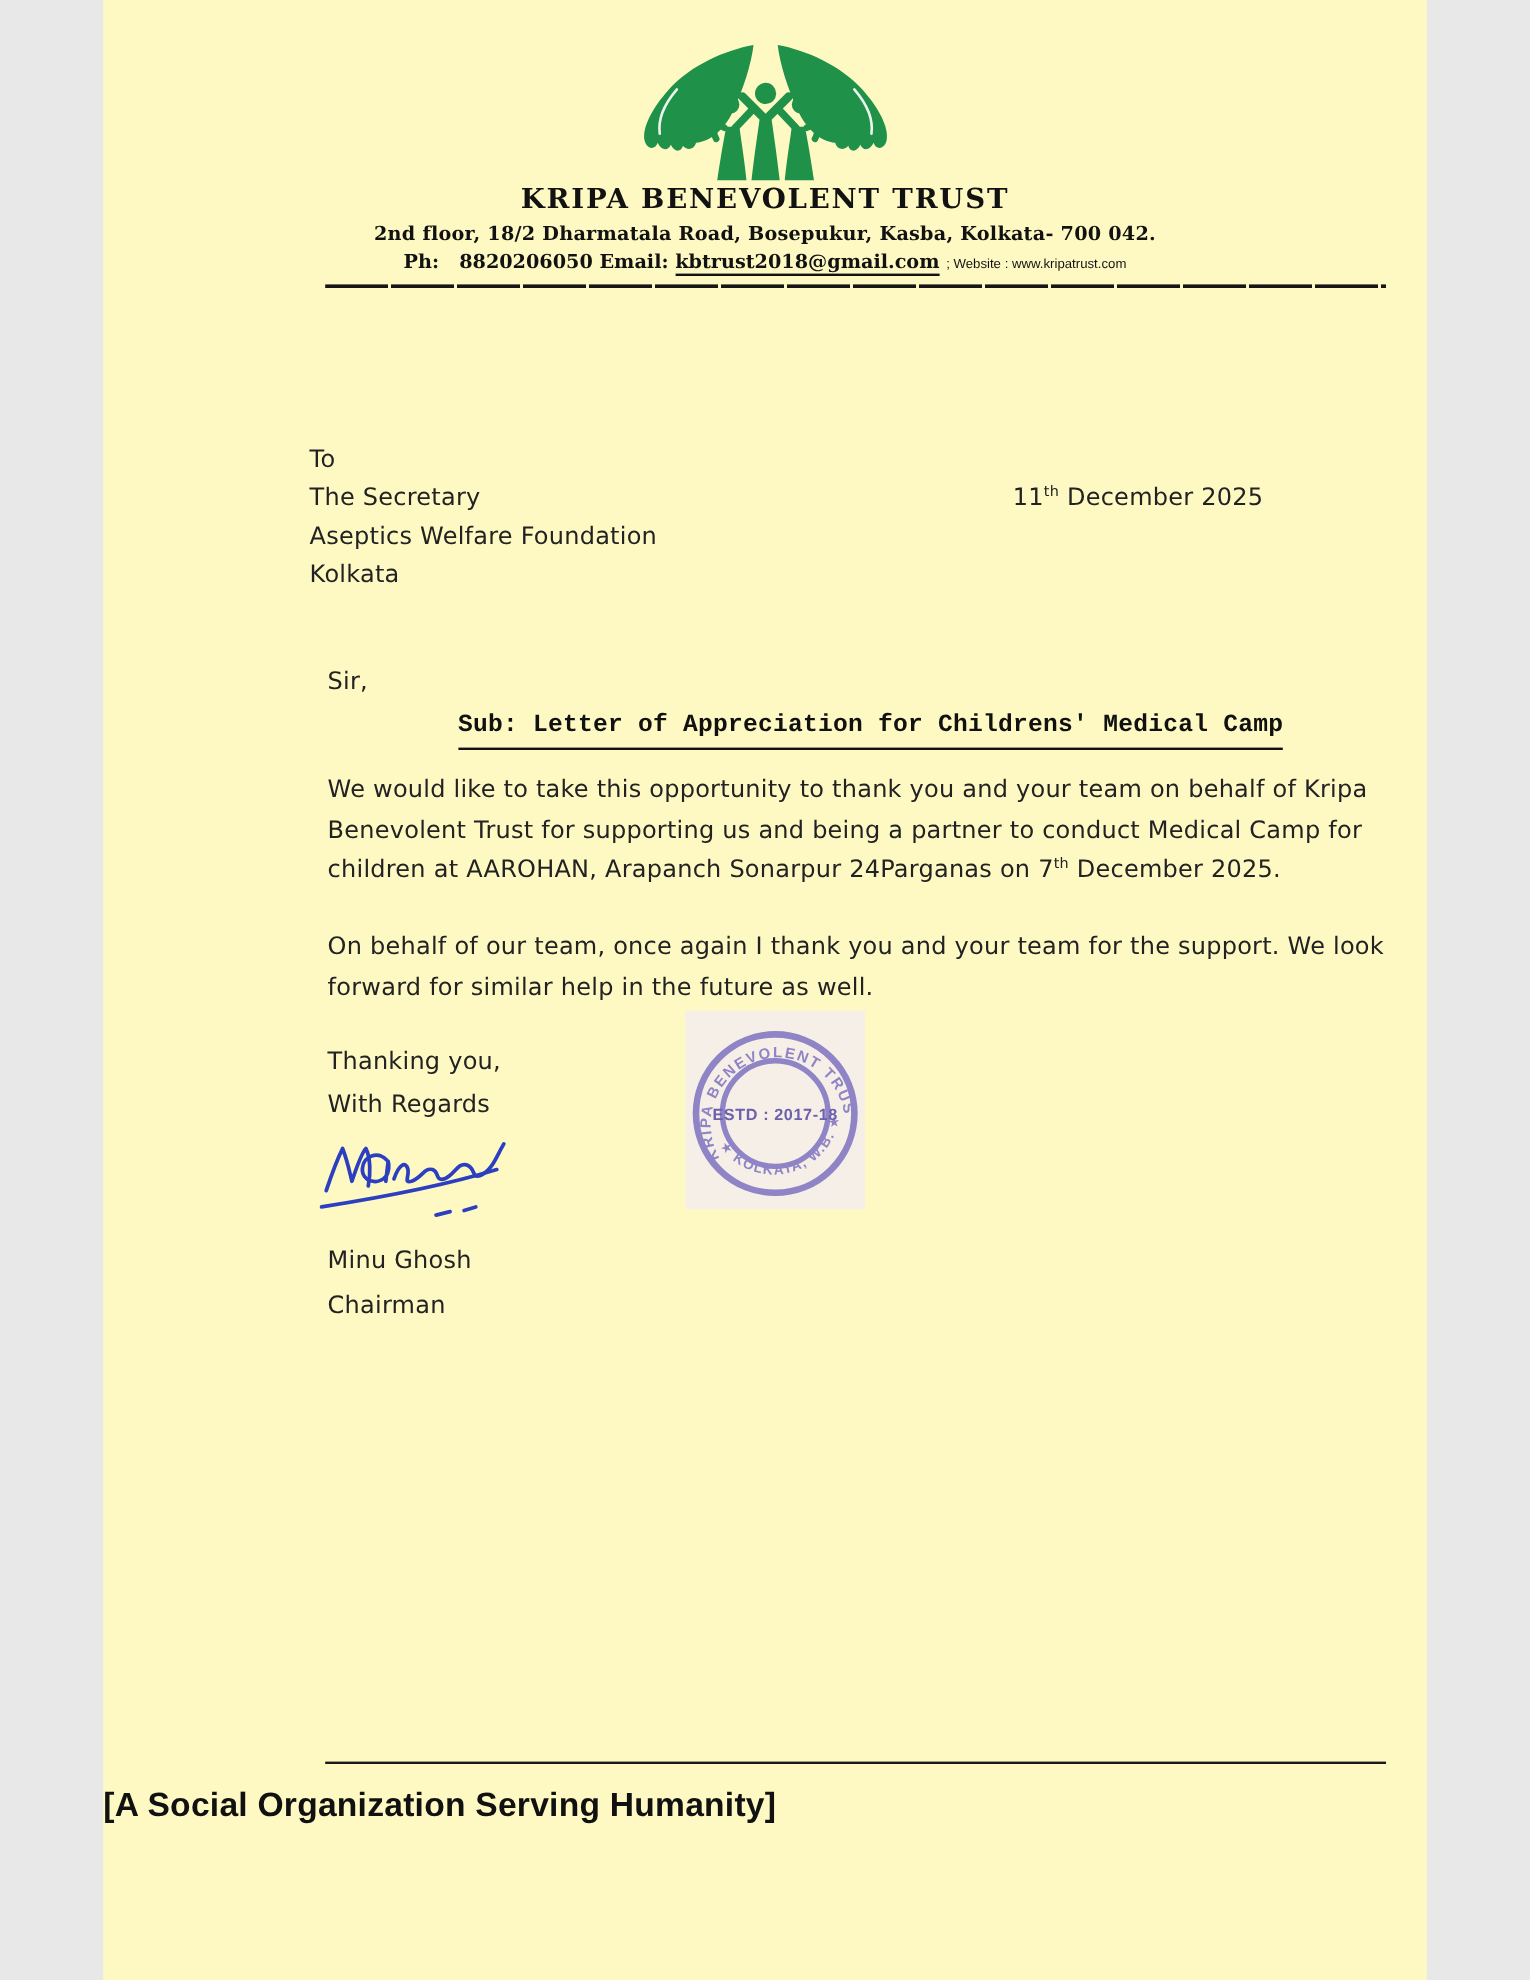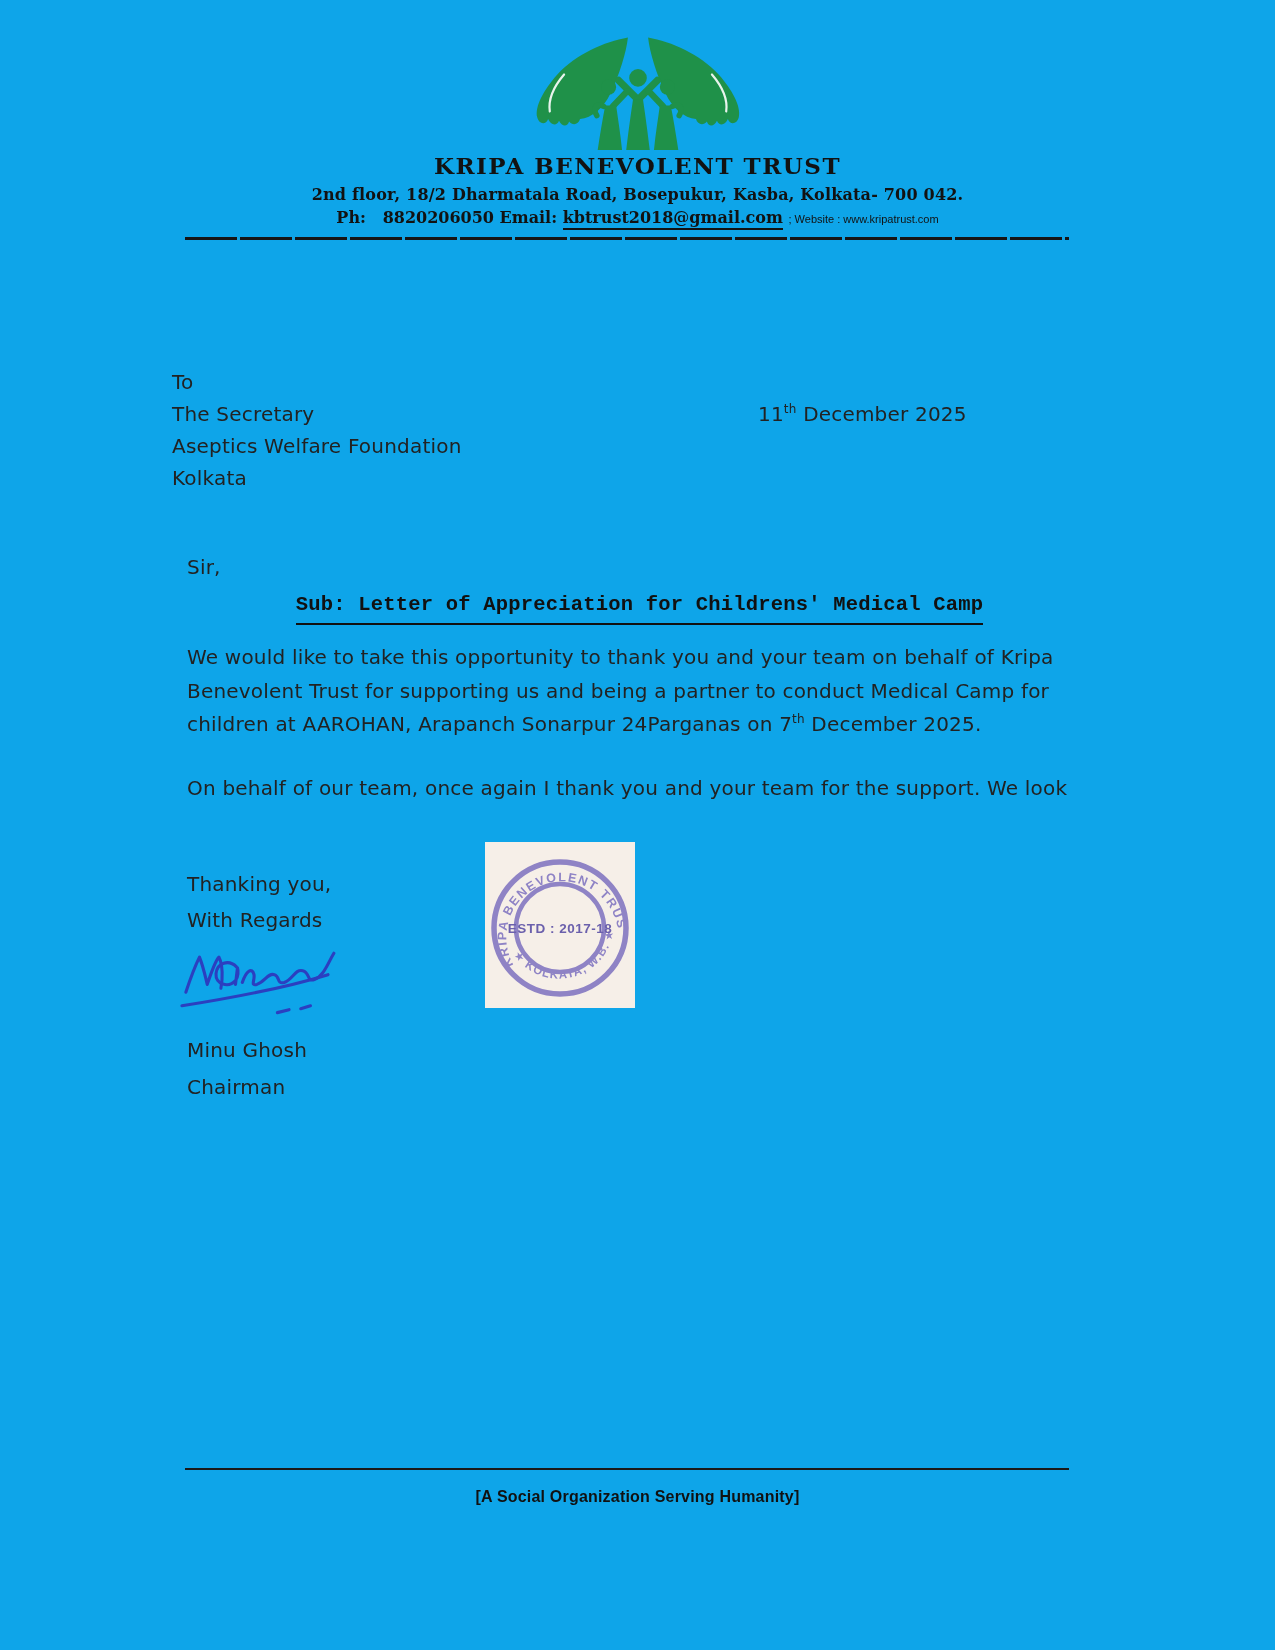--- a/index.html
+++ b/index.html
@@ -1,18 +1,18 @@
 <!DOCTYPE html>
 <html style="--brand-green: #1f9149; --sig-ink: #2b3fc0; --stamp-ink: #8478c2; --stamp-center-ink: #5c51a6; --stamp-paper: #f6efe8;"><head>
 <meta charset="utf-8">
 <style>
   html,body{margin:0;padding:0;background:#e8e8e8;}
   .page{
-    position:relative; width:1275px; height:1650px; margin:0 auto;
-    background:#0ea5e9; overflow:hidden;
+    position:relative; width:1103px; height:1650px; margin:0 auto;
+    background:#fef9c3; overflow:hidden;
     font-family:"DejaVu Sans","Liberation Sans",sans-serif;
     color:#1e1e1e;
   }
   
   .header{position:absolute;left:0;right:0;top:0;text-align:center;}
   .logo{position:absolute;left:0;right:0;top:34px;display:flex;justify-content:center;}
   .org-name{
     position:absolute;left:0;right:0;top:152px;
     font-family:"DejaVu Serif","Liberation Serif",serif;
     font-weight:bold;font-size:23px;letter-spacing:1.5px;color:#121212;
@@ -55,23 +55,23 @@
   .regards{left:187px;top:904px;}
   .sig-name{left:187px;top:1034px;}
   .sig-title{left:187px;top:1071px;}
   sup{font-size:.6em;vertical-align:super;line-height:0;}
   
   .signature{left:180px;top:930px;width:185px;height:100px;}
   .stamp{left:485px;top:842px;width:150px;height:166px;}
   
   .footer-rule{position:absolute;left:185px;top:1468px;width:884px;height:0;border-top:2px solid #1a1a1a;}
   .tagline{
-    position:absolute;left:0;right:0;top:1488px;text-align:center;
+    position:absolute;left:0;right:0;top:1488px;text-align:left;
     font-family:"Liberation Sans","DejaVu Sans",sans-serif;
-    font-weight:bold;font-size:16px;color:#111;letter-spacing:.2px;
+    font-weight:bold;font-size:28px;color:#111;letter-spacing:.2px;
   }
 </style>
 </head>
 <body>
 
 <div class="page">
 
   <div class="header">
 
     <div class="logo">
@@ -134,20 +134,21 @@
   </div>
 
   <div class="abs body-text para p1">
     <div>We would like to take this opportunity to thank you and your team on behalf of Kripa</div>
     <div>Benevolent Trust for supporting us and being a partner to conduct Medical Camp for</div>
     <div>children at AAROHAN, Arapanch Sonarpur 24Parganas on 7<sup>th</sup> December 2025.</div>
   </div>
 
   <div class="abs body-text para p2">
     <div>On behalf of our team, once again I thank you and your team for the support. We look</div>
+    <div>forward for similar help in the future as well.</div>
   </div>
 
   <div class="abs body-text thanks">Thanking you,</div>
   <div class="abs body-text regards">With Regards</div>
 
   <div class="abs signature">
     <svg width="185" height="100" viewBox="0 0 190 95">
       <g fill="none" style="stroke:var(--sig-ink)" stroke-width="3.2" stroke-linecap="round" stroke-linejoin="round">
         <path d="M6,60 C10,48 16,32 20,24 C24,34 26,44 28,52 C32,40 36,28 40,24 C44,32 44,46 42,56"></path>
         <path d="M58,34 C50,26 38,30 37,41 C36,52 50,56 57,48 C60,44 60,38 59,35 L57,52"></path>

